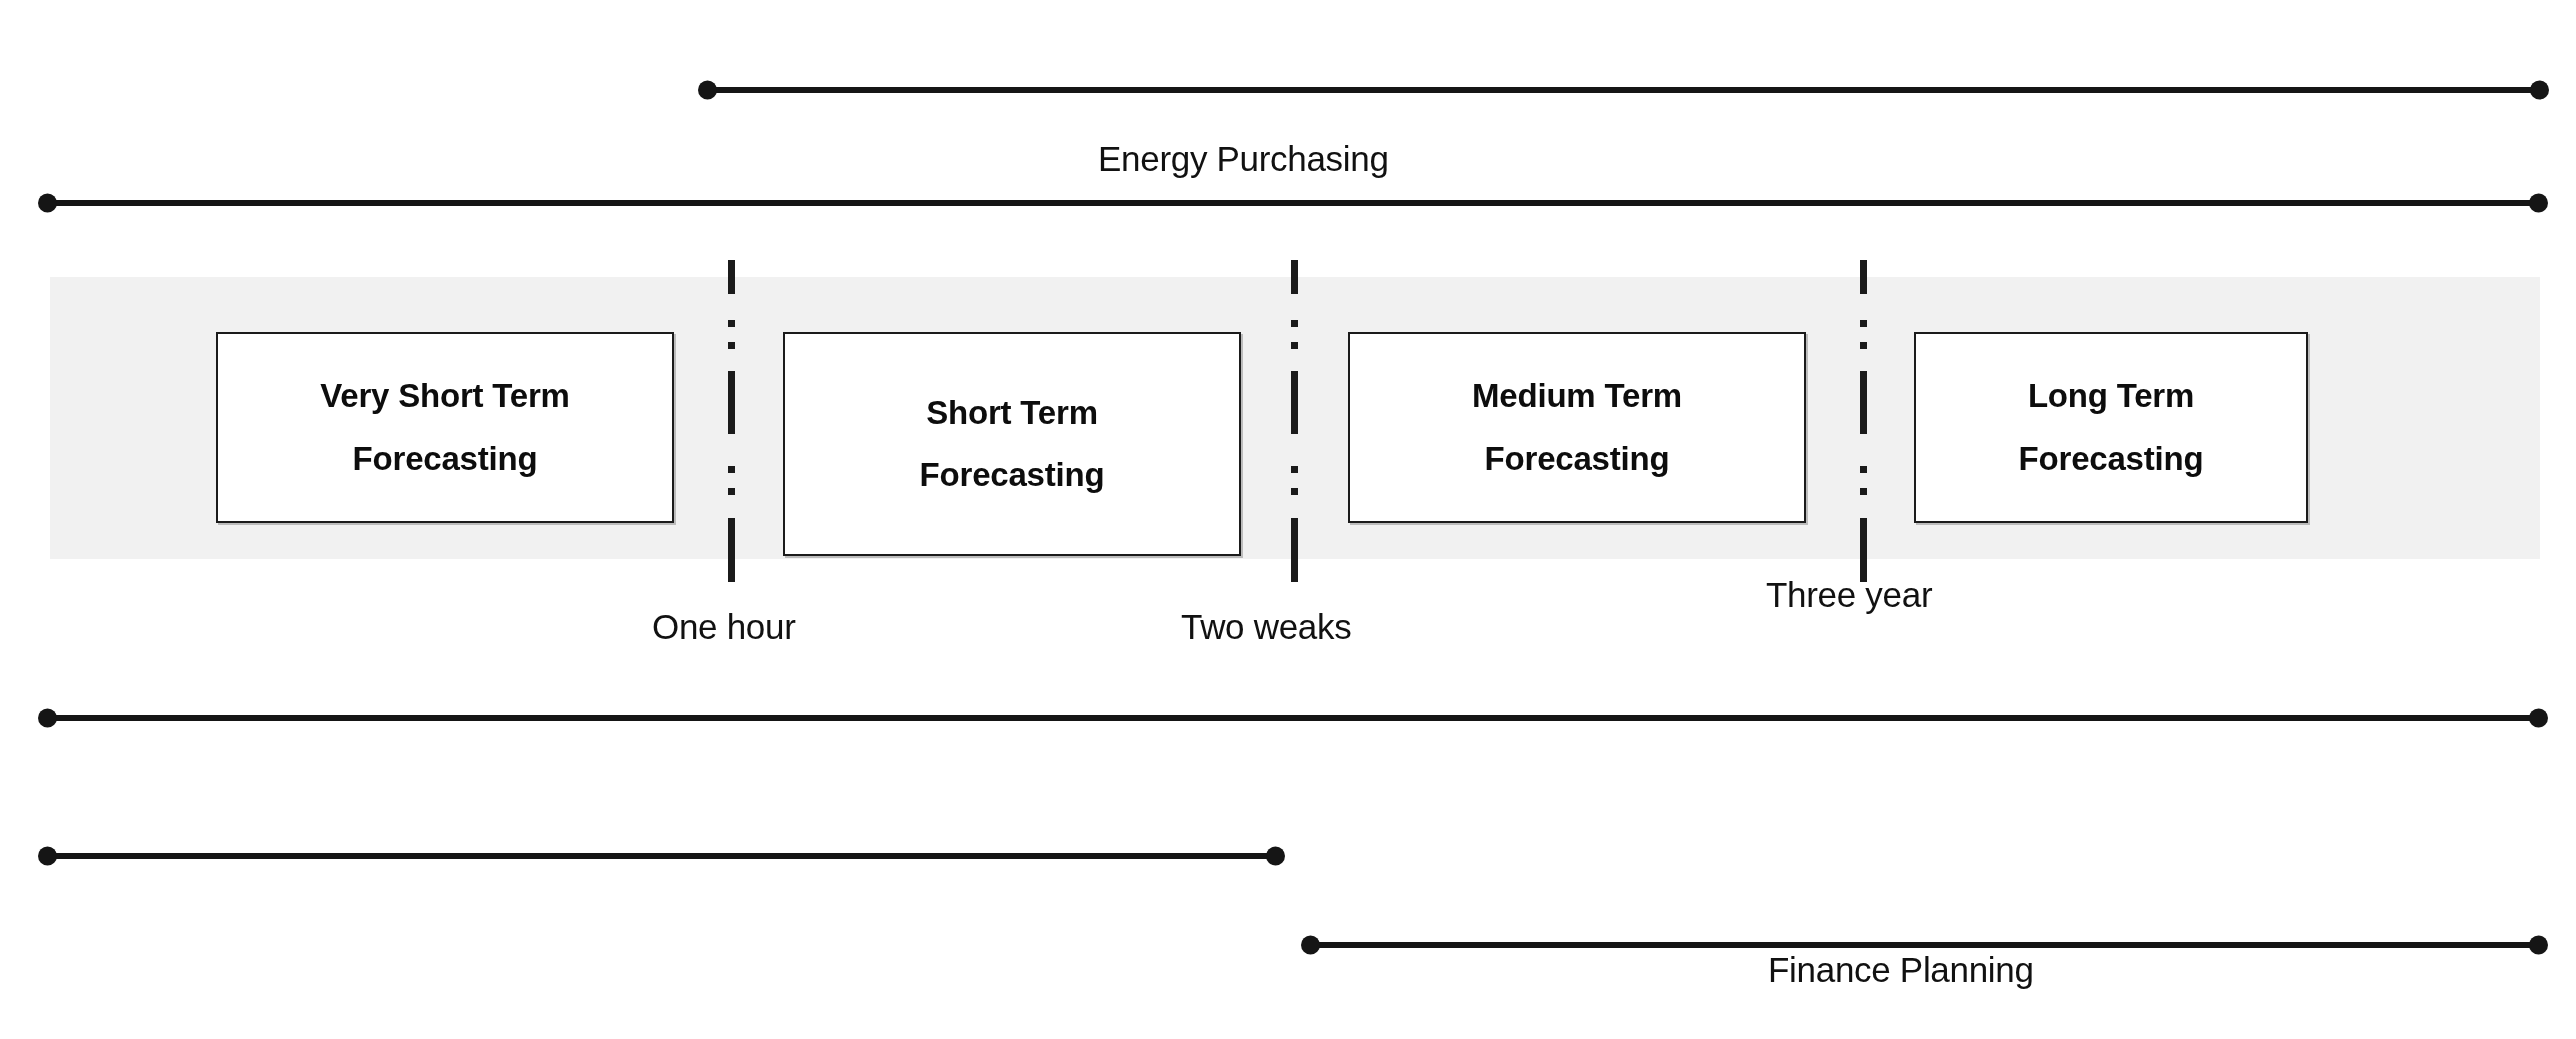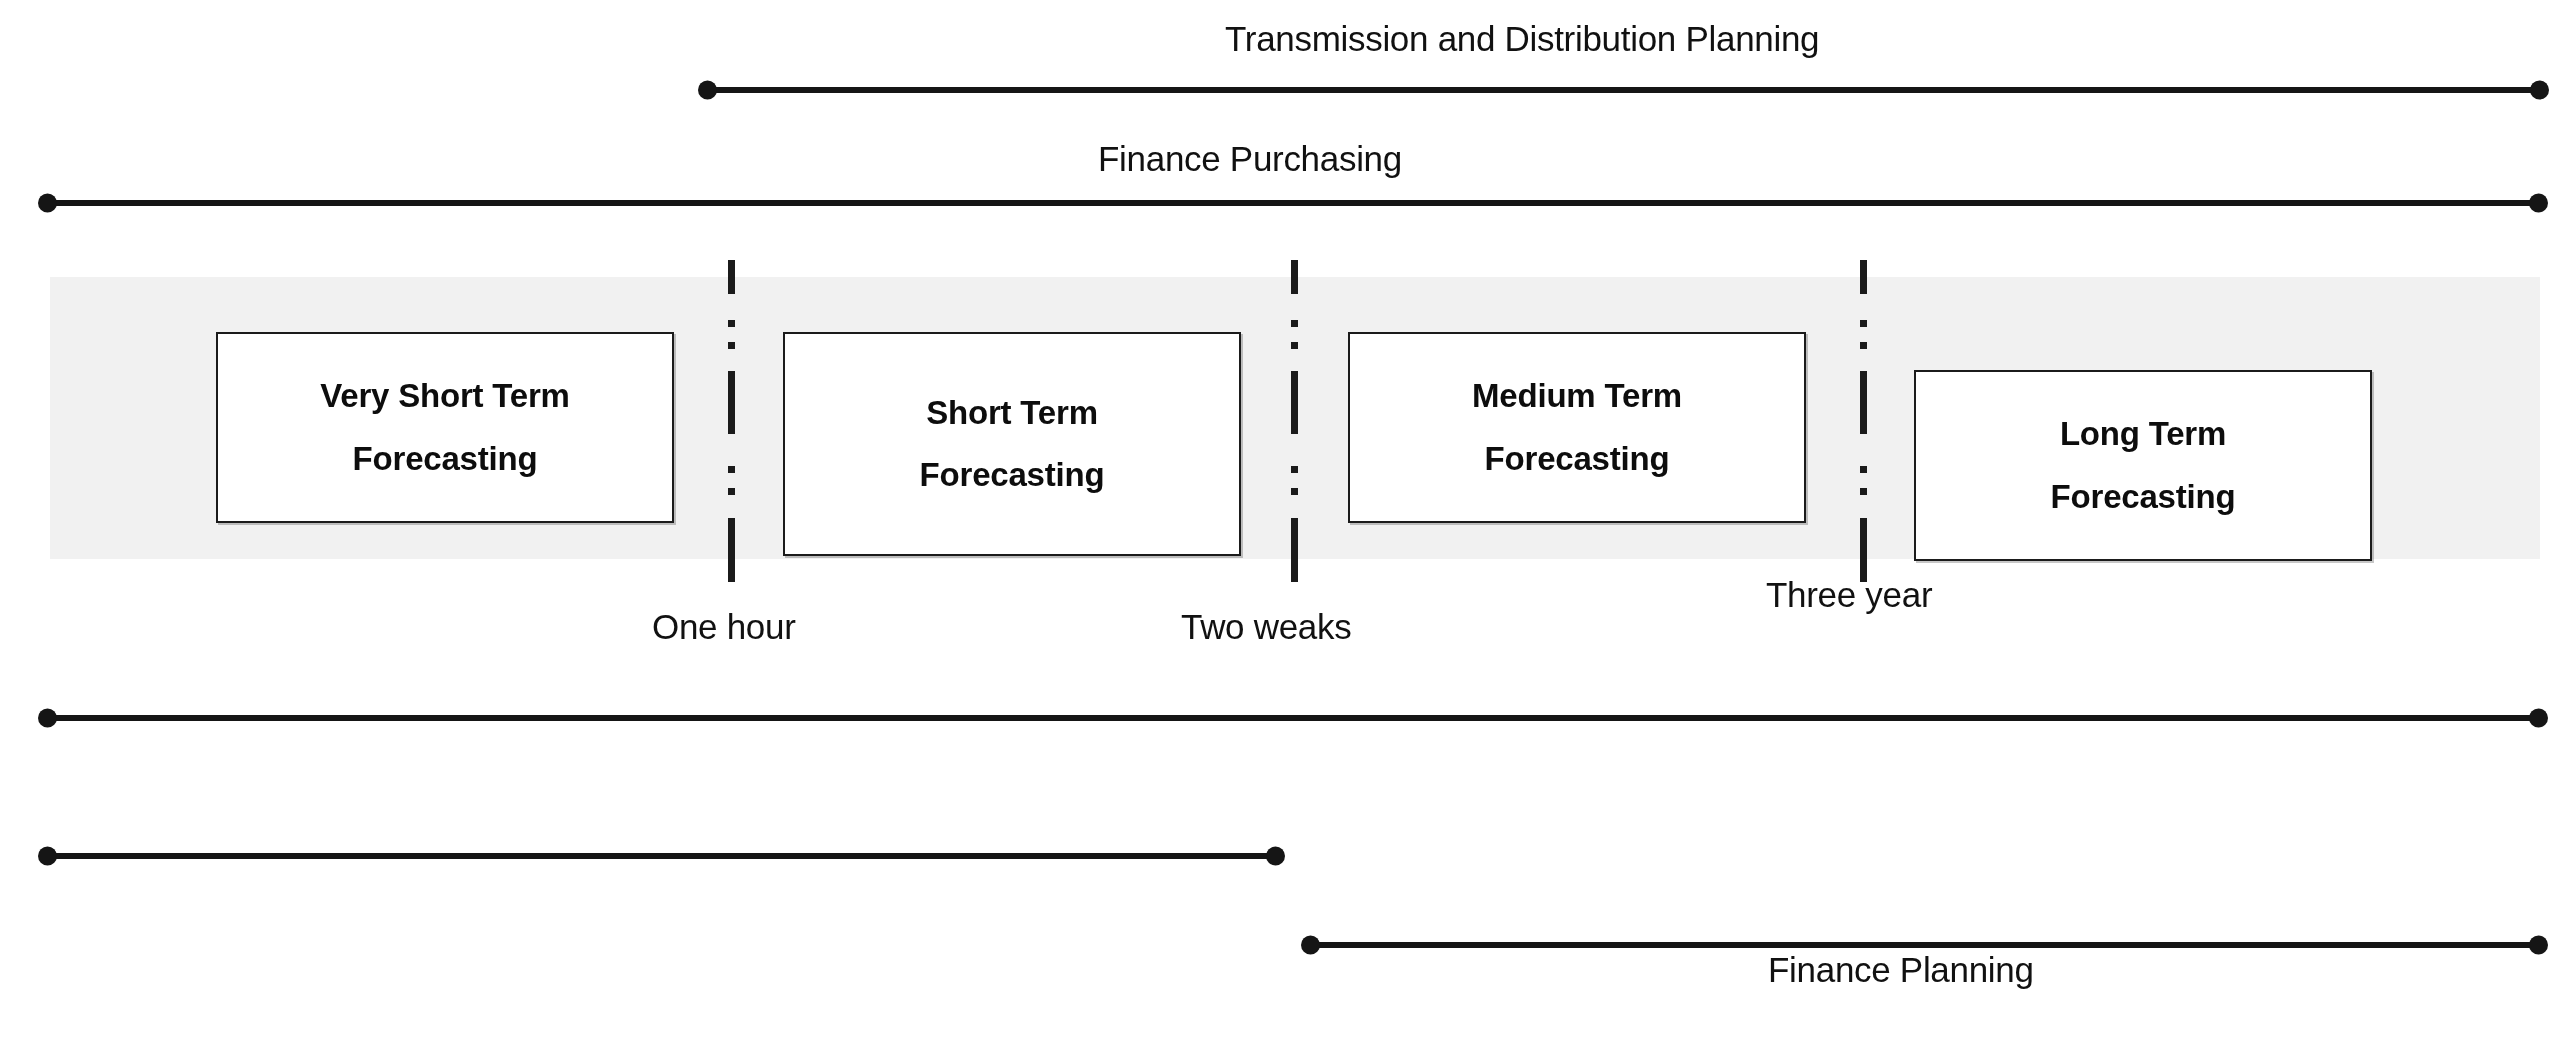--- a/index.html
+++ b/index.html
@@ -103,44 +103,43 @@
     color: #111111;
     white-space: nowrap;
     letter-spacing: -0.3px;
   }
 </style>
 </head>
 <body>
 
 <div id="canvas">
 
-  <div class="span-label" id="top-label-0" style="left: 1225px; top: 21px;">Transmission and Distribution Planning</div>
   <div class="span-line" id="top-line-0" style="left: 707px; top: 87px; width: 1833px;"></div>
 
-  <div class="span-label" id="top-label-1" style="left: 1098px; top: 141px;">Finance Purchasing</div>
+  <div class="span-label" id="top-label-1" style="left: 1098px; top: 141px;">Energy Purchasing</div>
   <div class="span-line" id="top-line-1" style="left: 47px; top: 200px; width: 2492px;"></div>
 
   <div class="band" id="horizon-band" style="left: 50px; top: 277px; width: 2490px; height: 282px; background: rgb(241, 241, 241);"></div>
 
   <div class="fc-box" id="fc-box-0" style="left: 216px; top: 332px; width: 458px; height: 191px;">
     <span class="fc-line">Very Short Term</span>
     <span class="fc-line">Forecasting</span>
   </div>
 
   <div class="fc-box" id="fc-box-1" style="left: 783px; top: 332px; width: 458px; height: 224px;">
     <span class="fc-line">Short Term</span>
     <span class="fc-line">Forecasting</span>
   </div>
 
   <div class="fc-box" id="fc-box-2" style="left: 1348px; top: 332px; width: 458px; height: 191px;">
     <span class="fc-line">Medium Term</span>
     <span class="fc-line">Forecasting</span>
   </div>
 
-  <div class="fc-box" id="fc-box-3" style="left: 1914px; top: 332px; width: 458px; height: 191px; margin-top: 38px;">
+  <div class="fc-box" id="fc-box-3" style="left: 1914px; top: 332px; width: 394px; height: 191px;">
     <span class="fc-line">Long Term</span>
     <span class="fc-line">Forecasting</span>
   </div>
 
   <div class="divider" id="divider-0" style="left: 728px; top: 260px; height: 322px;">
       <i style="top: 0px; height: 34px;"></i>
       <i style="top: 60px; height: 7.2px;"></i>
       <i style="top: 82px; height: 7.2px;"></i>
       <i style="top: 111px; height: 63px;"></i>
       <i style="top: 206px; height: 7.2px;"></i>

